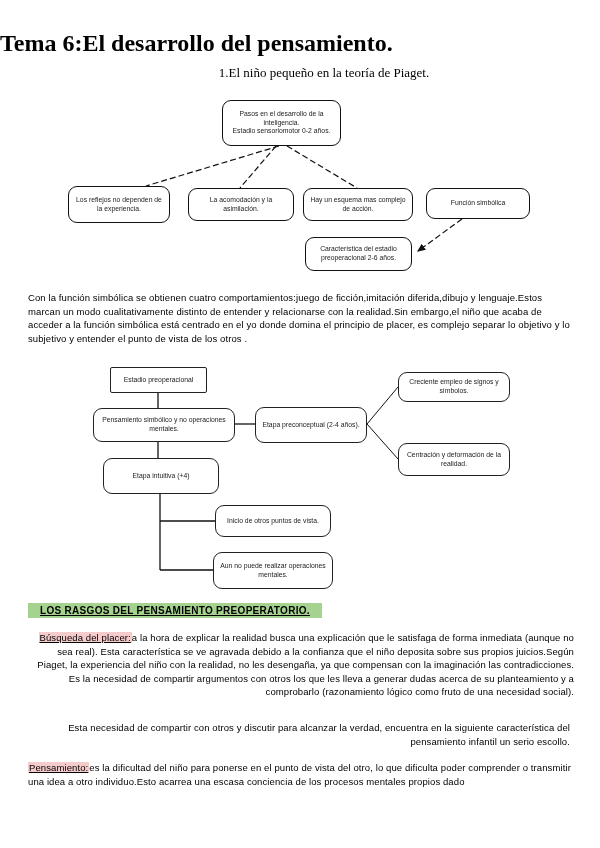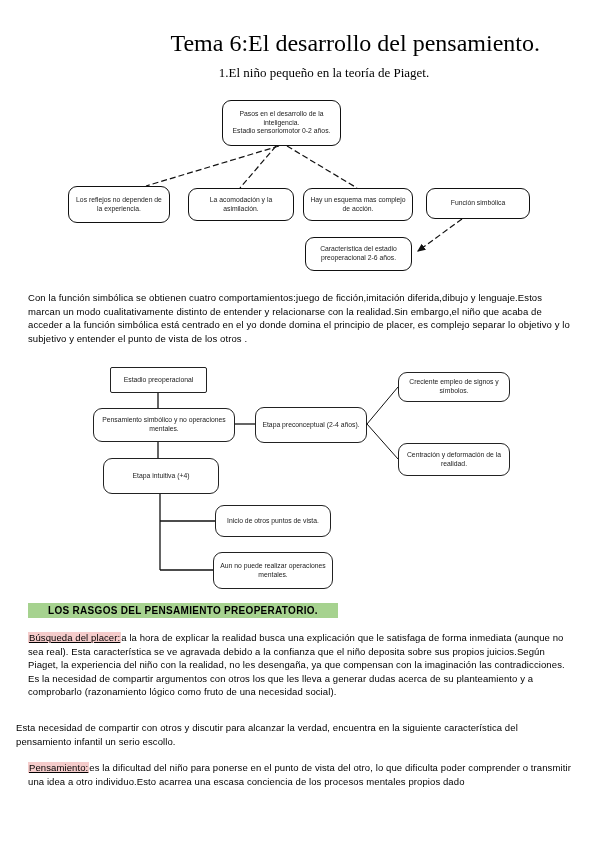--- a/index.html
+++ b/index.html
@@ -1,52 +1,52 @@
 <!DOCTYPE html>
 <html style="--green_highlight: #a6d28f; --pink_highlight: #f5cccb;"><head>
 <meta charset="utf-8">
 <style>
   html,body { margin:0; padding:0; background:#ffffff; }
   .page {
     position:relative; width:600px; height:848px; background:#ffffff;
     font-family:"Liberation Sans", sans-serif; color:#000; overflow:hidden;
   }
   .doc-title {
-    position:absolute; top:30px; left:0; width:540px; text-align:right;
-    font-family:"Liberation Serif", serif; font-size:24px; font-weight:400;
+    position:absolute; top:30px; left:0; width:540px; text-align:left;
+    font-family:"Liberation Serif", serif; font-size:24px; font-weight:700;
   }
   .doc-subtitle {
     position:absolute; top:65px; left:0; width:600px; text-align:center;
     font-family:"Liberation Serif", serif; font-size:13px; font-weight:400;margin-left:24px;
   }
   .diagram { position:absolute; left:0; width:600px; }
   .diagram svg { position:absolute; left:0; top:0; pointer-events:none; }
   .dbox {
     position:absolute; box-sizing:border-box; background:#fff;
     border:1.5px solid #111; border-radius:9px;
     display:flex; align-items:center; justify-content:center;
     text-align:center; font-size:6.8px; line-height:8.6px; padding:2px 4px;
     color:#222;
   }
   .dbox.thin { border-width:1px; border-color:#222; }
   .dbox.square { border-radius:2px; }
   .para {
     position:absolute; left:28px; width:546px;
     font-size:9.5px; font-weight:normal; line-height:13.6px; letter-spacing:0.1px;
   }
-  .para.centered { text-align:left; left:16px; width:540px; }
+  .para.centered { text-align:right; left:30px; width:540px; }
   .hl-pink {
     background: var(--pink_highlight, #f5cccb);
     text-decoration:underline; padding:0 1px;
   }
   .section-heading {
     position:absolute; left:28px;
     background: var(--green_highlight, #a6d28f);
     font-size:10px; font-weight:bold; letter-spacing:0.3px;
-    padding:2px 20px;
+    text-decoration:underline; padding:2px 12px;
   }
 </style>
 </head>
 <body>
 
 <div class="page">
 
   <div class="doc-title">Tema 6:El desarrollo del pensamiento.</div>
   <div class="doc-subtitle">1.El niño pequeño en la teoría de Piaget.</div>
 
@@ -93,21 +93,21 @@
     <div class="dbox thin" style="left:255px; top:47px; width:112px; height:36px;">Etapa preconceptual (2-4 años).</div>
     <div class="dbox thin" style="left:398px; top:12px; width:112px; height:30px;">Creciente empleo de signos y símbolos.</div>
     <div class="dbox thin" style="left:398px; top:83px; width:112px; height:33px;">Centración y deformación de la realidad.</div>
     <div class="dbox thin" style="left:103px; top:98px; width:116px; height:36px;">Etapa intuitiva (+4)</div>
     <div class="dbox thin" style="left:215px; top:145px; width:116px; height:32px;">Inicio de otros puntos de vista.</div>
     <div class="dbox thin" style="left:213px; top:192px; width:120px; height:37px;">Aun no puede realizar operaciones mentales.</div>
   </div>
 
   <div class="section-heading" style="top:603px;">LOS RASGOS DEL PENSAMIENTO PREOPERATORIO.</div>
 
-  <div class="para" style="top:631px;">
+  <div class="para" style="top:631px;text-align:right;">
     <span class="hl-pink">Búsqueda del placer:</span><span>a la hora de explicar la realidad busca una explicación que le satisfaga de forma inmediata (aunque no sea real). Esta característica se ve agravada debido a la confianza que el niño deposita sobre sus propios juicios.Según Piaget, la experiencia del niño con la realidad, no les desengaña, ya que compensan con la imaginación las contradicciones. Es la necesidad de compartir argumentos con otros los que les lleva a generar dudas acerca de su planteamiento y a comprobarlo (razonamiento lógico como fruto de una necesidad social).</span>
   </div>
 
   <div class="para centered" style="top:721px;">Esta necesidad de compartir con otros y discutir para alcanzar la verdad, encuentra en la siguiente característica del pensamiento infantil un serio escollo.</div>
 
   <div class="para" style="top:761px;">
     <span class="hl-pink">Pensamiento:</span><span>es la dificultad del niño para ponerse en el punto de vista del otro, lo que dificulta poder comprender o transmitir una idea a otro individuo.Esto acarrea una escasa conciencia de los procesos mentales propios dado</span>
   </div>
 
 </div>

